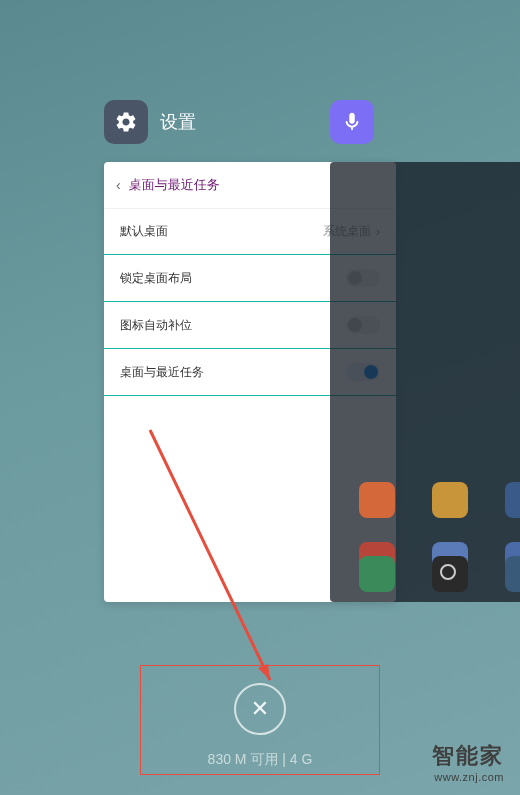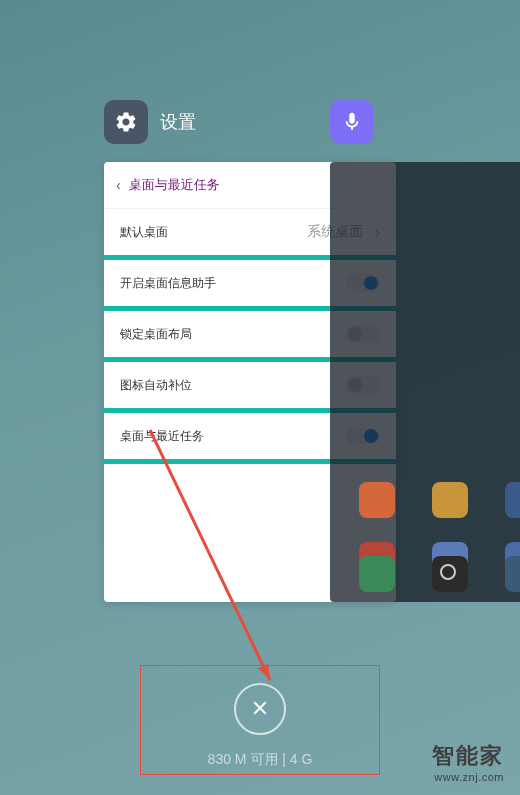--- a/index.html
+++ b/index.html
@@ -80,32 +80,32 @@
     }
     .settings-header-title {
       font-size: 13px;
       color: #701a75;
     }
     .settings-row {
       display: flex;
       align-items: center;
       justify-content: space-between;
       padding: 14px 16px;
-      border-bottom: 5px solid #14b8a6;
+      border-bottom: 1px solid #14b8a6;
     }
     .settings-label {
       font-size: 12px;
       color: #333;
     }
     .settings-value {
-      font-size: 14px;
+      font-size: 12px;
       color: #999;
       display: flex;
       align-items: center;
-      gap: 12px;
+      gap: 5px;
     }
     .section-header {
       padding: 12px 16px 8px;
       font-size: 10px;
       color: #aaa;
     }
     .toggle {
       width: 34px;
       height: 18px;
       border-radius: 9px;
@@ -268,24 +268,20 @@
         <span class="settings-header-title">桌面与最近任务</span>
       </div>
       <div class="settings-row">
         <span class="settings-label">默认桌面</span>
         <span class="settings-value">
           <span>系统桌面</span>
           <span>›</span>
         </span>
       </div>
       <div class="settings-row">
-        <span class="settings-label">开启桌面信息助手</span>
-        <div class="toggle toggle-on"></div>
-      </div>
-      <div class="settings-row">
         <span class="settings-label">锁定桌面布局</span>
         <div class="toggle toggle-off"></div>
       </div>
       <div class="settings-row">
         <span class="settings-label">图标自动补位</span>
         <div class="toggle toggle-off"></div>
       </div>
       <div class="settings-row">
         <span class="settings-label">桌面与最近任务</span>
         <div class="toggle toggle-on"></div>

